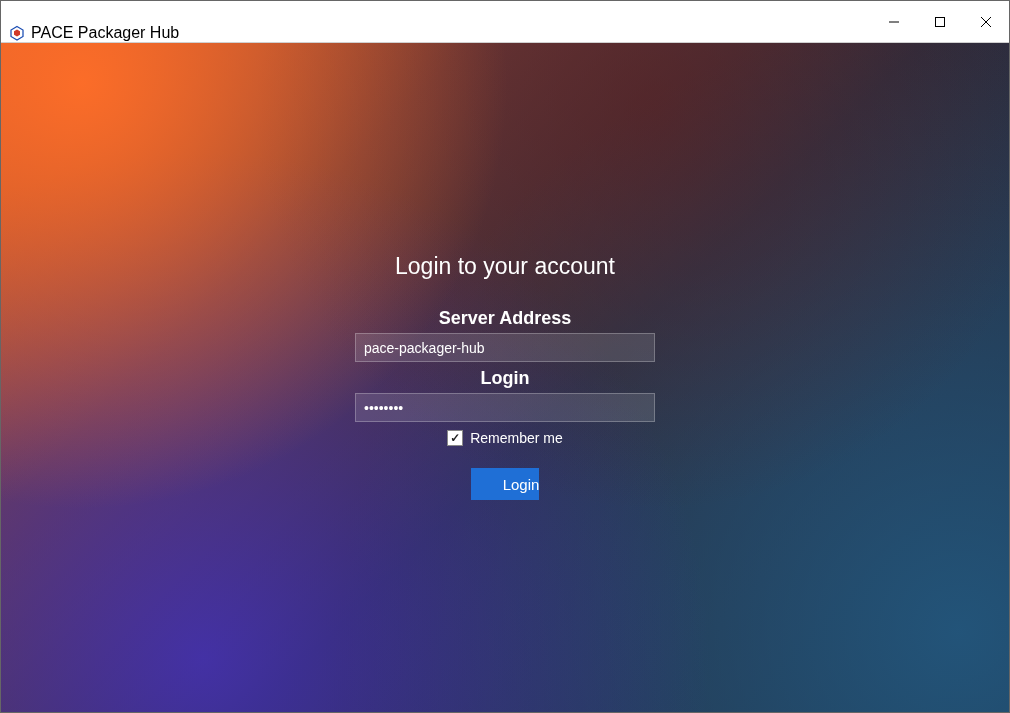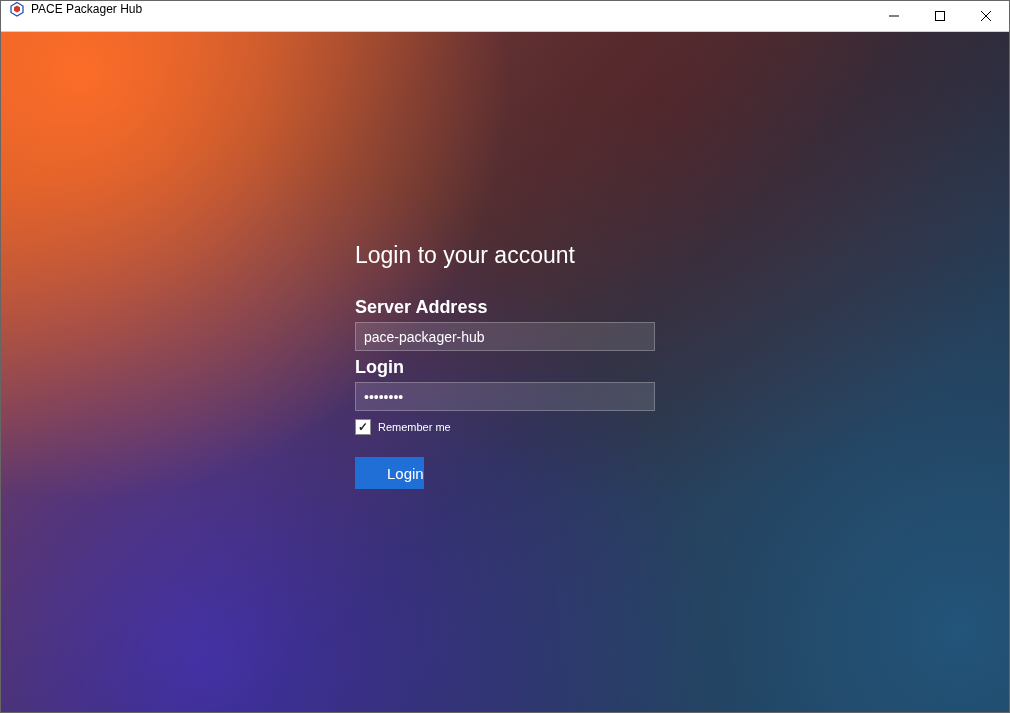--- a/index.html
+++ b/index.html
@@ -4,25 +4,25 @@
 <style>
   * { box-sizing: border-box; margin: 0; padding: 0; }
   html, body { width: 1010px; height: 713px; font-family: "Segoe UI", Arial, sans-serif; overflow: hidden; }
   .window {
     width: 1010px; height: 713px;
     border: 1px solid #666;
     background: #fff;
     display: flex; flex-direction: column;
   }
   .titlebar {
-    height: 31px;
-    display: flex; align-items: flex-start;
+    height: 42px;
+    display: flex; align-items: flex-end;
     background: #fff;
     border-bottom: 1px solid #d0d0d0;
-    font-size: 12px;
+    font-size: 16px;
     color: #000;
     padding-left: 8px;
   }
   .titlebar .title { flex: none; display: flex; align-items: center; gap: 6px; }
   .titlebar .spacer { flex: 1; }
   .win-controls { display: flex; height: 100%; }
   .win-btn {
     width: 46px; display: flex; align-items: center; justify-content: center;
     color: #000; font-size: 10px;
   }
@@ -35,21 +35,21 @@
       radial-gradient(circle at 65% 10%, rgba(90,30,30,0.55) 0%, rgba(90,30,30,0) 45%),
       radial-gradient(circle at 20% 92%, rgba(70,50,200,0.75) 0%, rgba(70,50,200,0) 50%),
       radial-gradient(circle at 95% 88%, rgba(35,90,130,0.85) 0%, rgba(35,90,130,0) 55%),
       linear-gradient(135deg, #d45a2a 0%, #6a3a3a 28%, #2d2b3b 55%, #1d3147 100%);
     display: flex; align-items: flex-start; justify-content: center;
     padding-top: 210px;
   }
   .login-panel {
     width: 300px;
     color: #fff;
-    display: flex; flex-direction: column; align-items: flex-start;
+    display: flex; flex-direction: column; align-items: center;
   }
   .heading {
     font-size: 23px;
     font-weight: 400;
     text-align: center;
     margin-bottom: 28px;
     color: #fff;
     white-space: nowrap;
   }
   .field-label {
@@ -66,21 +66,21 @@
     color: #fff;
     font-size: 14px;
     padding: 0 8px;
     margin-bottom: 6px;
     outline: none;
   }
   .text-input::placeholder { color: rgba(255,255,255,0.7); }
 
   .remember-row {
     display: flex; align-items: center; gap: 7px;
-    font-size: 11px; color: #fff;
+    font-size: 14px; color: #fff;
     margin-top: 2px; margin-bottom: 22px;
   }
   .checkbox {
     width: 16px; height: 16px;
     background: #fff;
     border: 1px solid #888;
     display: inline-flex; align-items: center; justify-content: center;
     font-size: 12px; line-height: 1; color: #333;
   }
   .checkbox.checked::after { content: "✓"; color: #222; font-weight: bold; }

